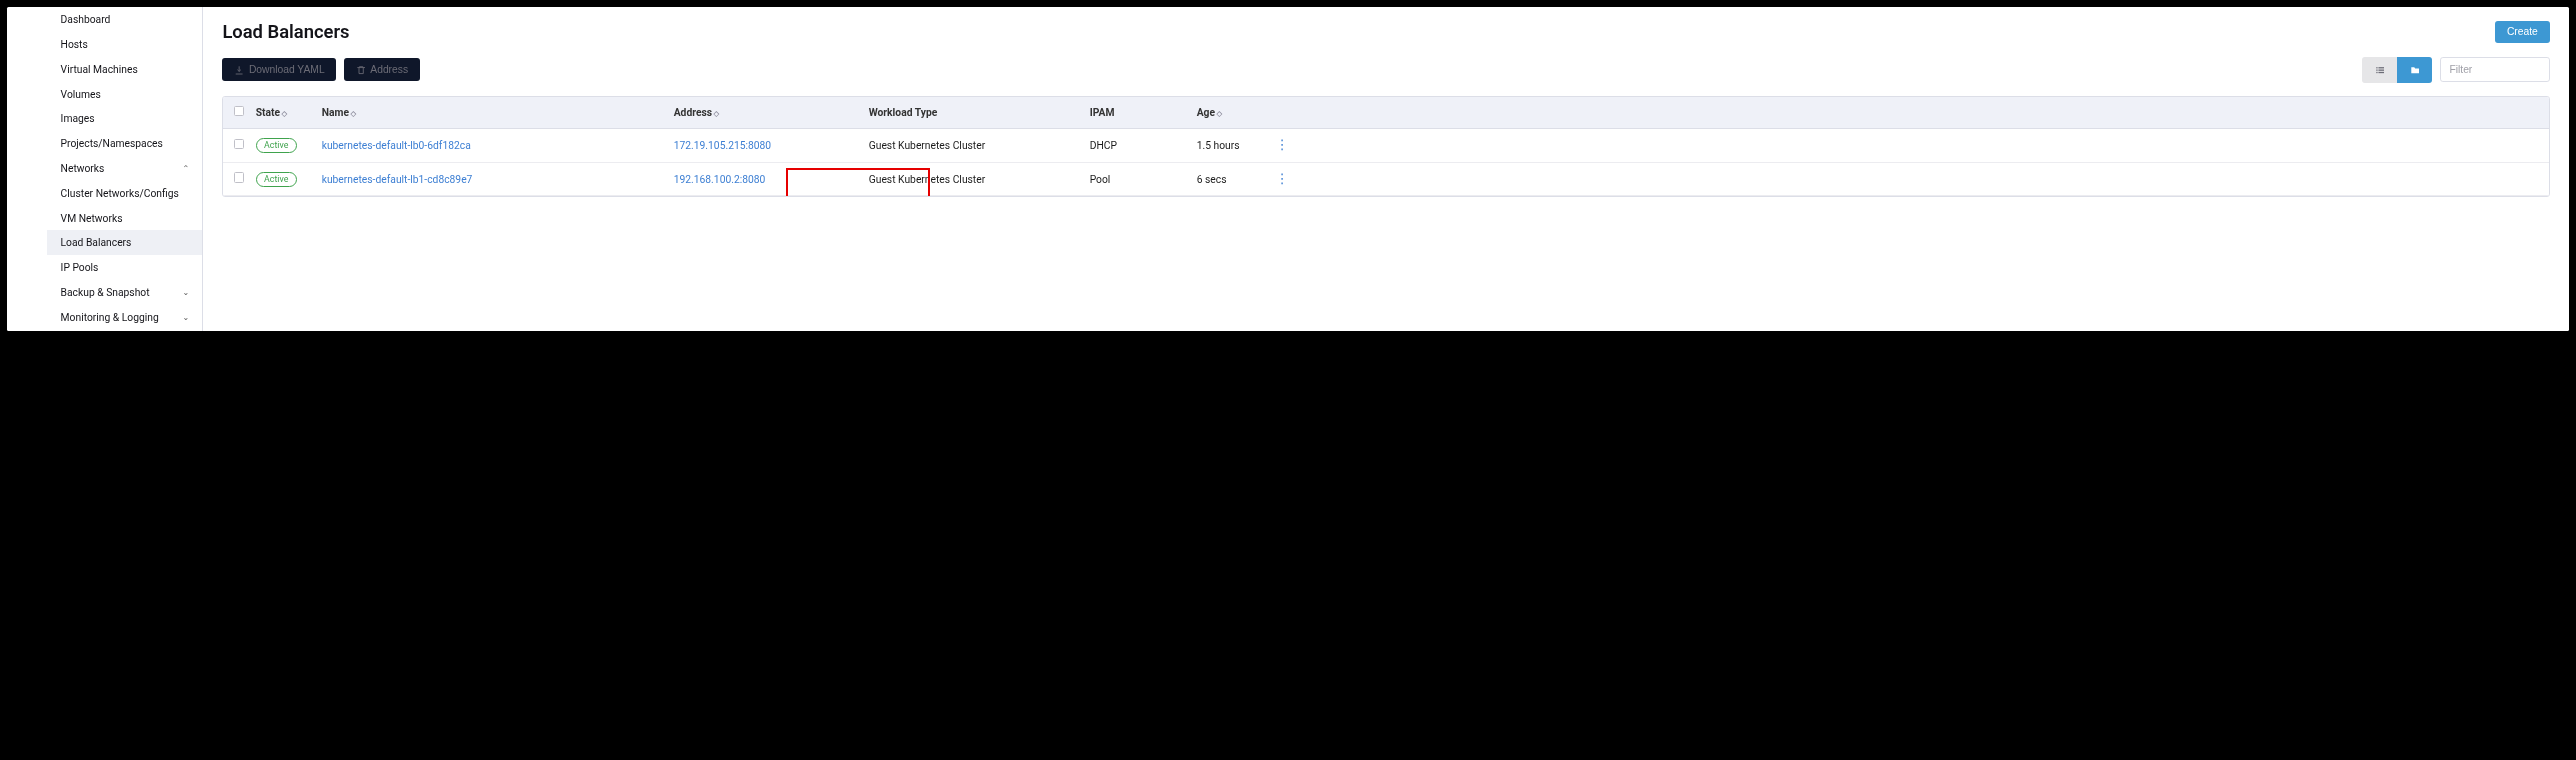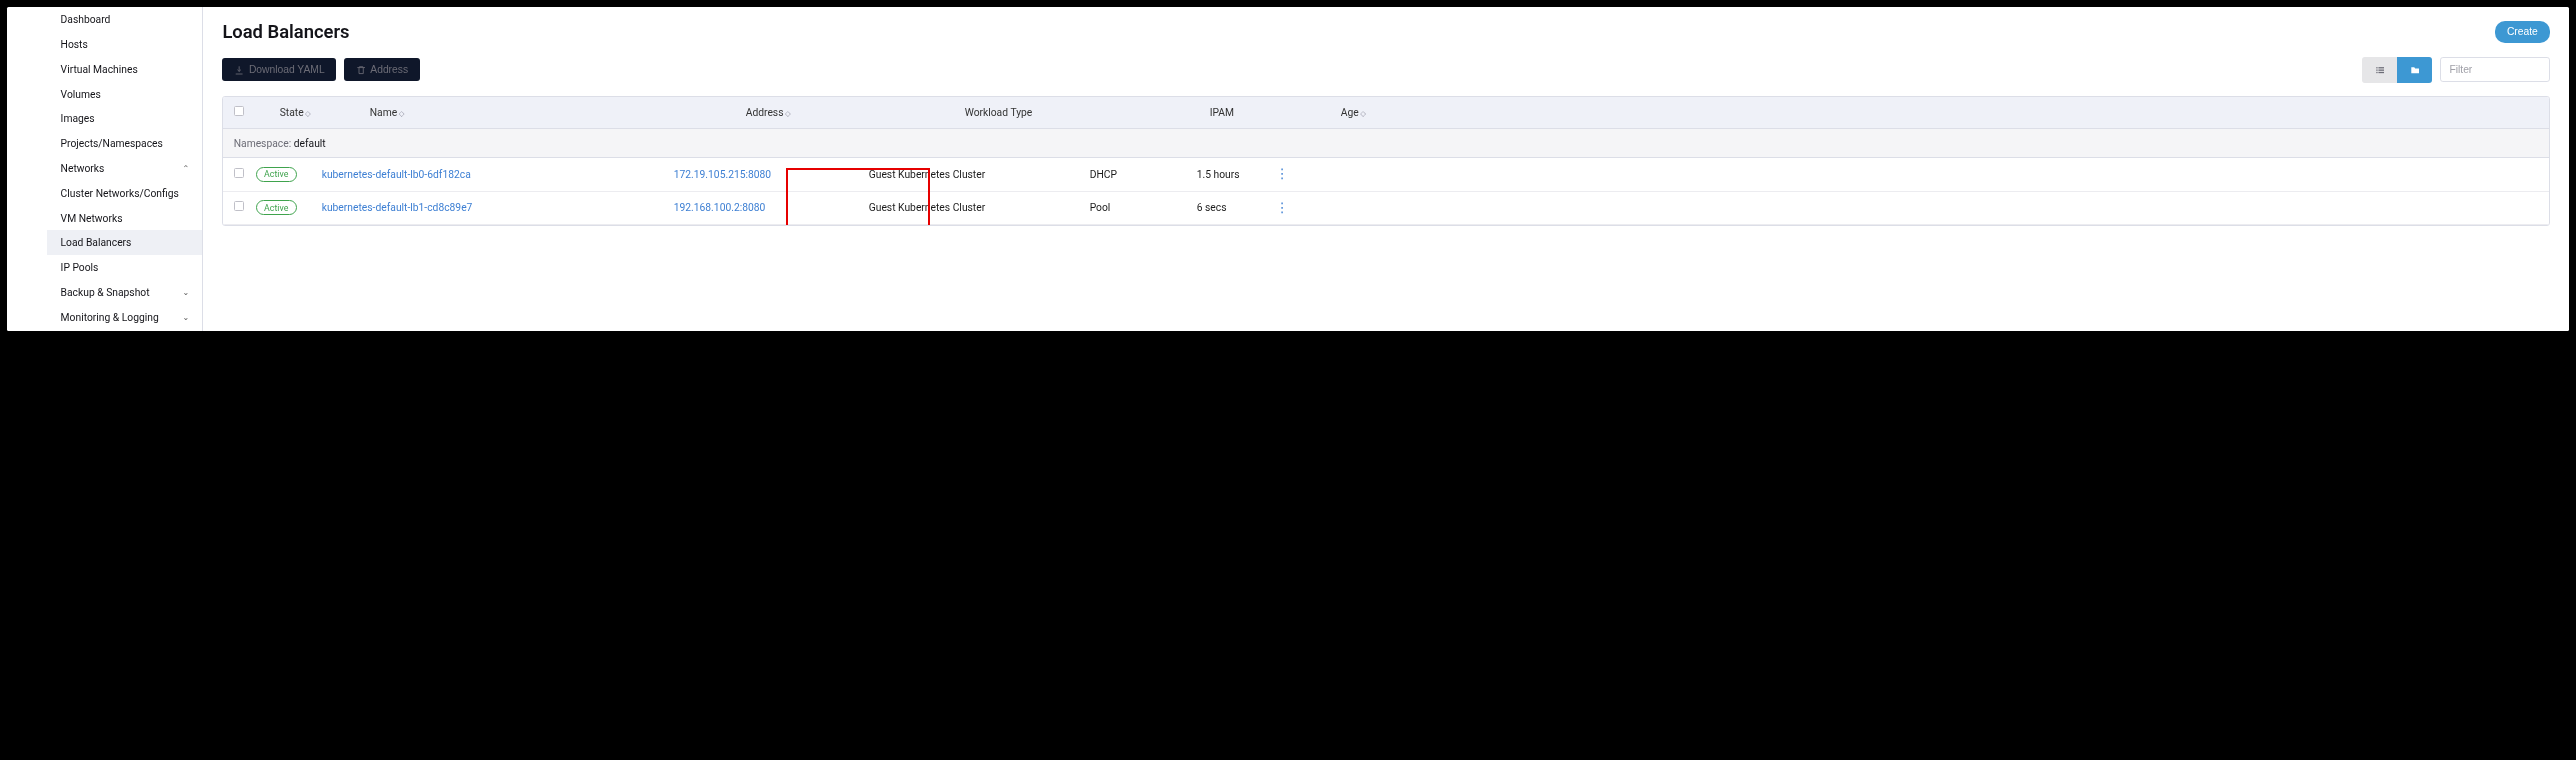--- a/index.html
+++ b/index.html
@@ -59,21 +59,21 @@
 .btn {
   border: none;
   border-radius: 2.9px;
   padding: 5.9px 11.8px;
   cursor: pointer;
   font-size: 10.3px;
   display: inline-flex;
   align-items: center;
   gap: 4.4px;
 }
-.btn-primary { background: #3d98d3; color: #fff; border-radius: 10px; }
+.btn-primary { background: #3d98d3; color: #fff; }
 .btn-muted { background: #0f172a; color: #6c6c76; }
 .toolbar {
   display: flex;
   justify-content: space-between;
   align-items: center;
   margin-bottom: 13.2px;
 }
 .toolbar-left { display: flex; gap: 7.4px; }
 .toolbar-right { display: flex; gap: 7.4px; align-items: center; }
 .view-toggle {
@@ -105,24 +105,23 @@
   width: 100%;
   border: 0.7px solid #dcdee7;
   border-radius: 2.9px;
   overflow: hidden;
 }
 .thead {
   display: flex;
   background: #eff1f8;
   padding: 8.8px 10.3px;
   align-items: flex-end;
-  font-weight: 400;
+  font-weight: 700;
   color: #333;
   border-bottom: 0.7px solid #dcdee7;
-  gap: 24px;
 }
 .col-check { width: 22px; }
 .col-state { width: 66px; }
 .col-name { width: 352px; }
 .col-address { width: 195px; }
 .col-workload { width: 221px; }
 .col-ipam { width: 71px; }
 .col-age { width: 70px; margin-left: 36px; }
 .col-actions { width: 22px; text-align: right; }
 .sort-icon { font-size: 7.4px; color: #9090a0; margin-left: 1.5px; }
@@ -269,23 +268,20 @@
         <div class="col-check"><span class="checkbox"></span></div>
         <div class="col-state"><span>State</span><span class="sort-icon">◇</span></div>
         <div class="col-name"><span>Name</span><span class="sort-icon">◇</span></div>
         <div class="col-address"><span>Address</span><span class="sort-icon">◇</span></div>
         <div class="col-workload"><span>Workload Type</span></div>
         <div class="col-ipam"><span>IPAM</span></div>
         <div class="col-age"><span>Age</span><span class="sort-icon">◇</span></div>
         <div class="col-actions"></div>
       </div>
 
-      <div class="group-row">
-        <span>Namespace:</span> <span class="gval">default</span>
-      </div>
 
       <div class="trow">
         <div class="col-check"><span class="checkbox"></span></div>
         <div class="col-state"><span class="badge-active">Active</span></div>
         <div class="col-name"><span class="link">kubernetes-default-lb0-6df182ca</span></div>
         <div class="col-address"><span class="link">172.19.105.215:8080</span></div>
         <div class="col-workload"><span>Guest Kubernetes Cluster</span></div>
         <div class="col-ipam"><span>DHCP</span></div>
         <div class="col-age"><span>1.5 hours</span></div>
         <div class="col-actions"><span class="kebab">⋮</span></div>

